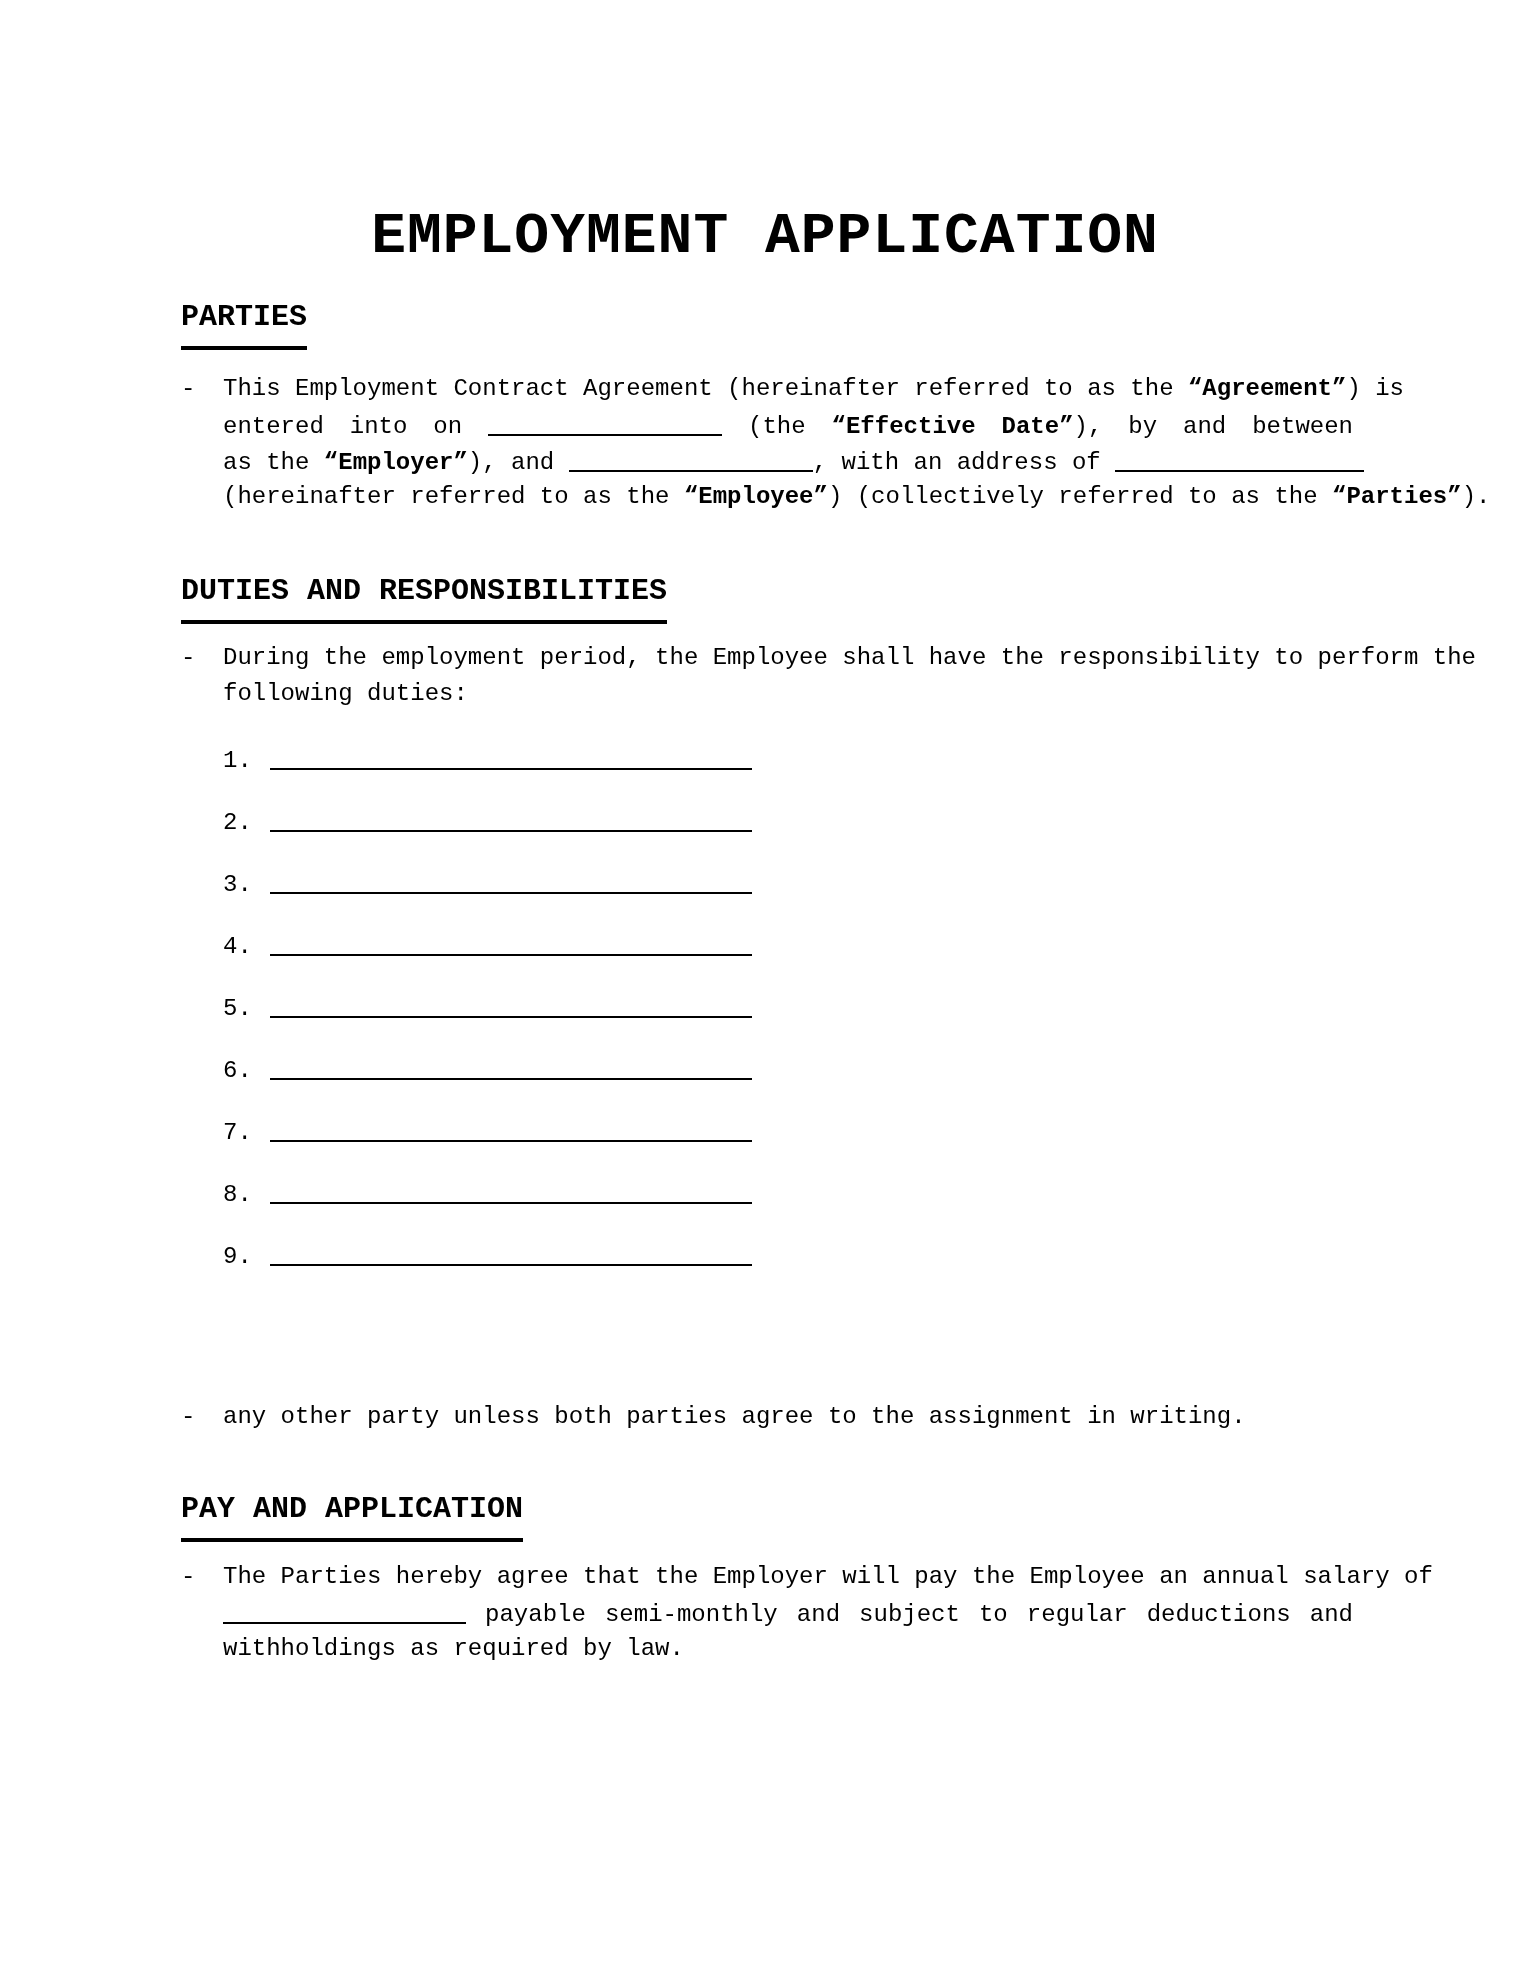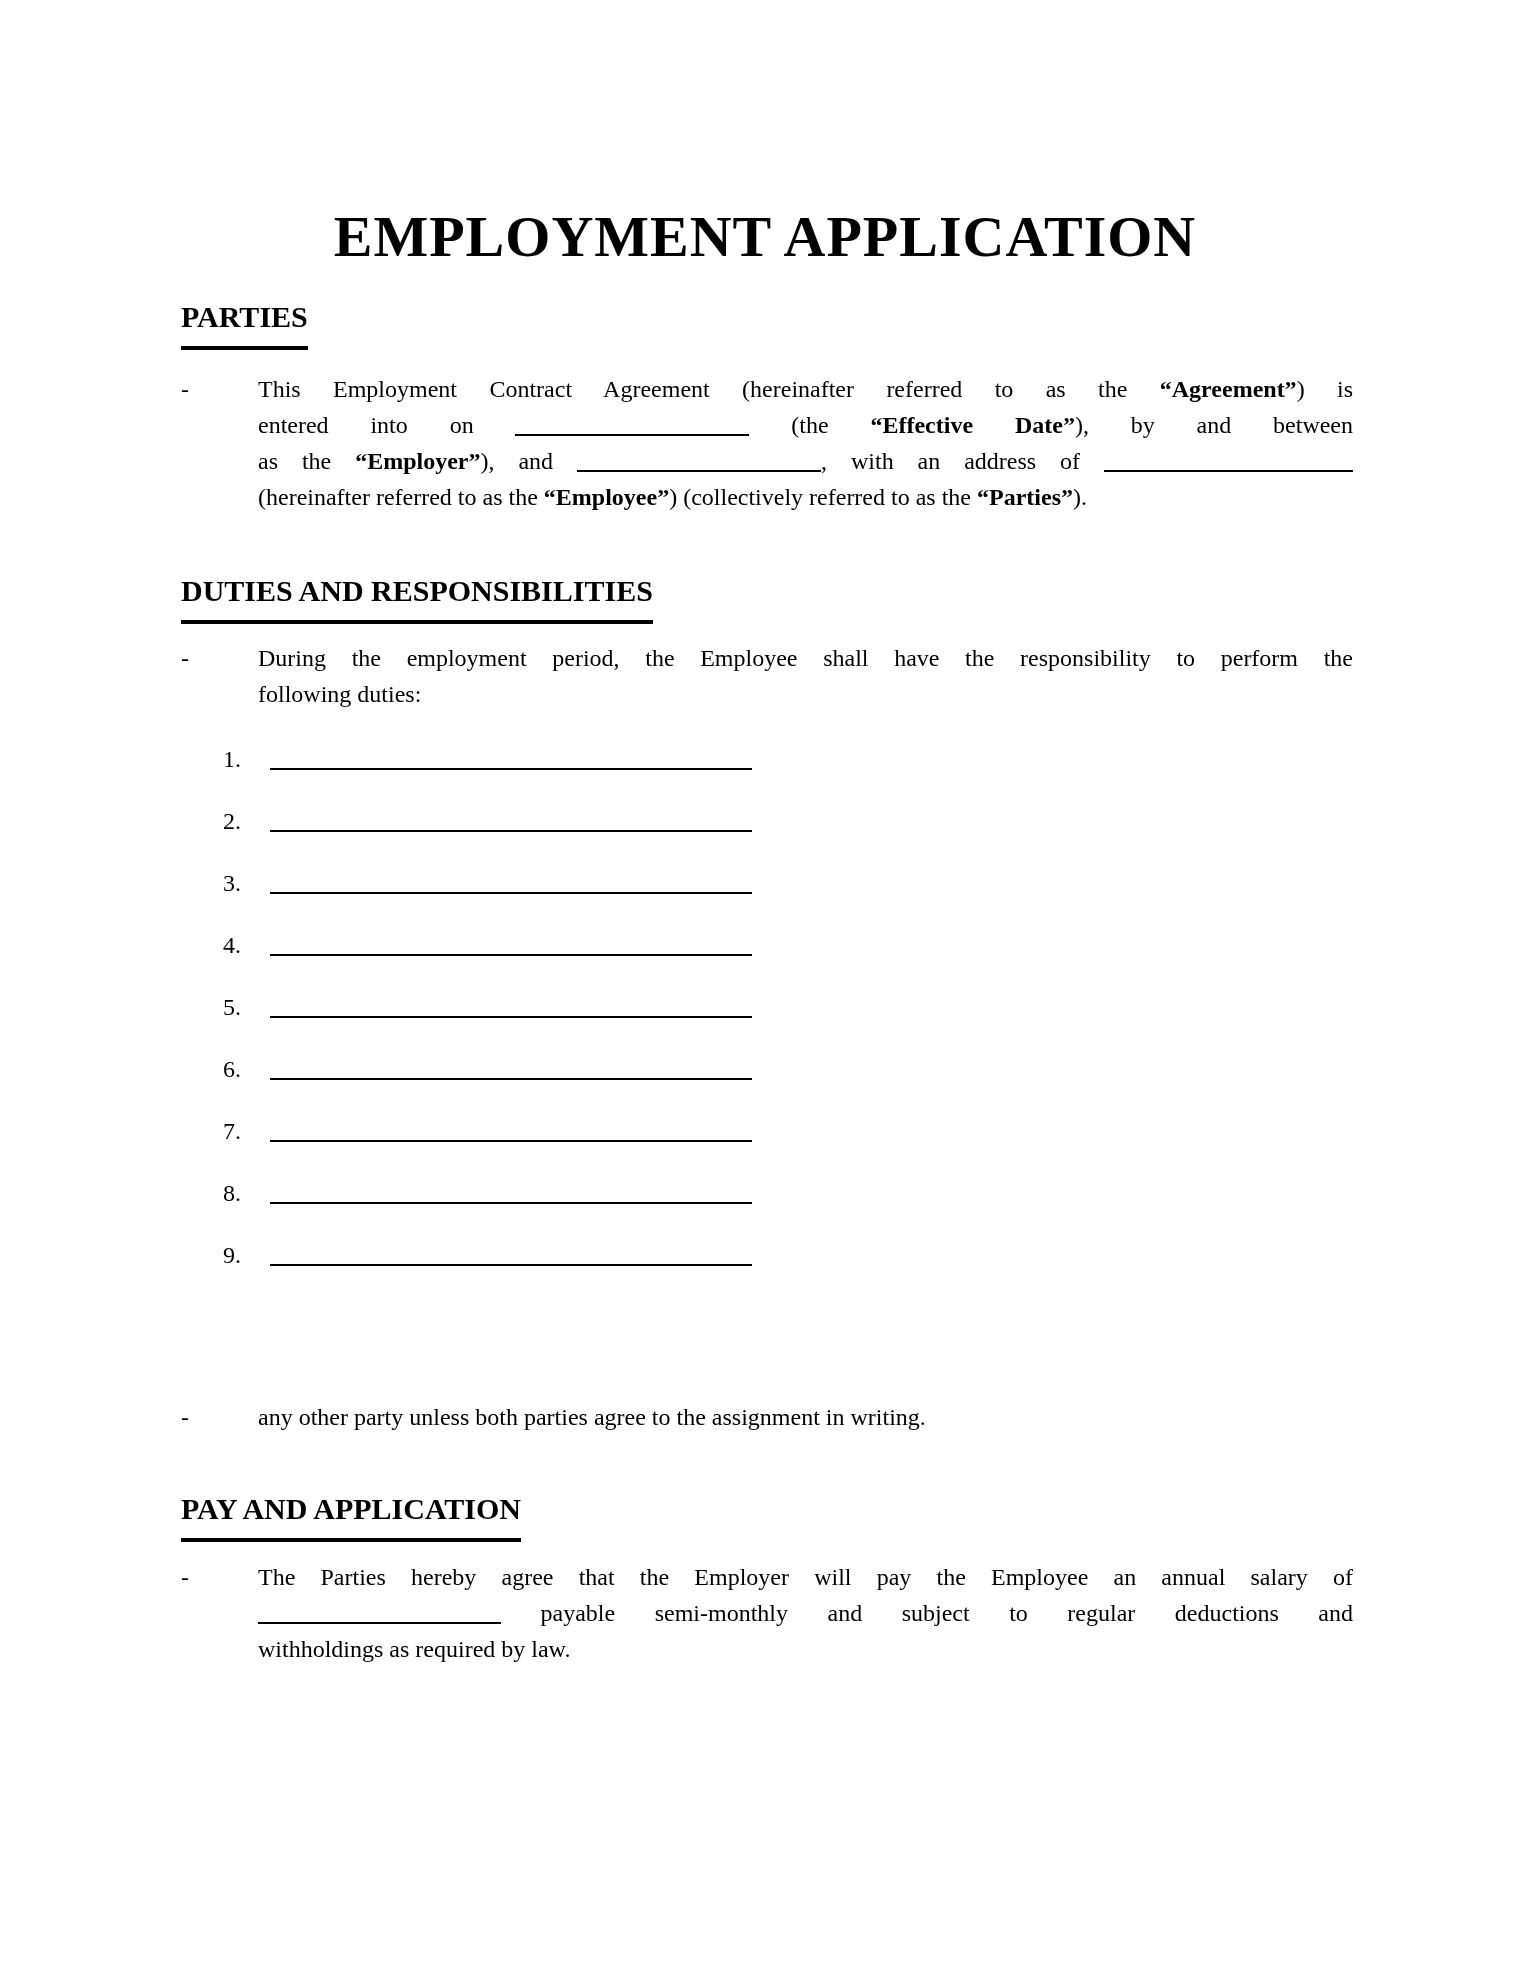--- a/index.html
+++ b/index.html
@@ -3,21 +3,21 @@
 <meta charset="utf-8">
 <style>
   html, body { margin: 0; padding: 0; background: #e8e8e8; }
   .page {
     position: relative;
     width: 1530px;
     height: 1980px;
     margin: 0 auto;
     background: #ffffff;
     color: #000000;
-    font-family: Liberation Serif, serif;
+    font-family: Liberation Mono, monospace;
     font-size: 24px;
     overflow: hidden;
   }
 
   
   .title {
     position: absolute;
     top: 206px;
     left: 0;
     width: 100%;
@@ -68,21 +68,20 @@
     margin-left: 42px;
     width: 1130px;
   }
   .tline {
     height: 36px;
     line-height: 36px;
     white-space: nowrap;
     text-align: justify;
     text-align-last: justify;
     text-justify: inter-word;
-    margin-left: 35px;
   }
   .tline.last { text-align-last: left; }
   .bold { font-weight: bold; }
 
   
   .blank {
     display: inline-block;
     height: 1em;
     border-bottom: 2px solid #000;
     transform: translateY(3px);

